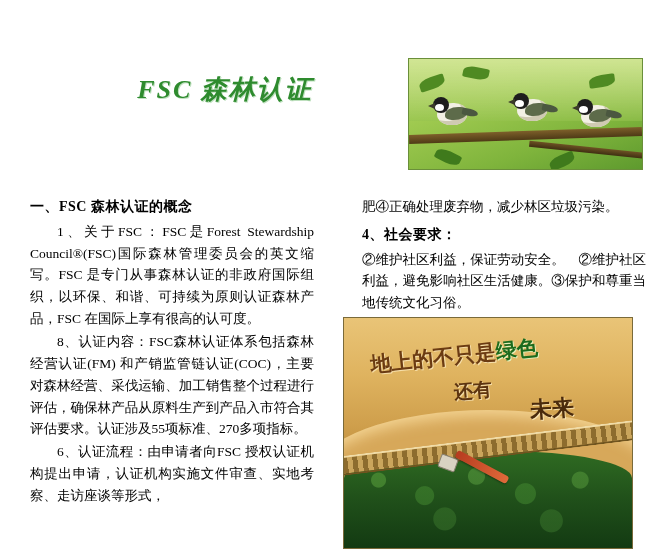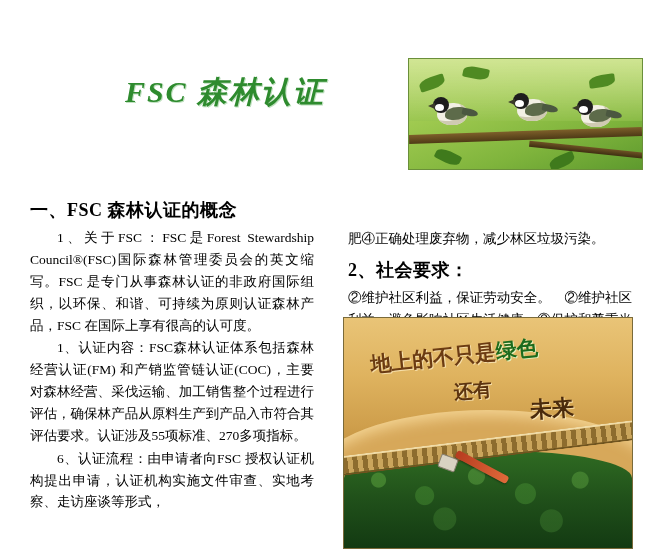--- a/index.html
+++ b/index.html
@@ -25,21 +25,21 @@
   
   .title {
     position: absolute;
     left: 60px;
     top: 72px;
     width: 330px;
     text-align: center;
     font-family: "Liberation Serif", serif;
     font-style: italic;
     font-weight: bold;
-    font-size: 30px;
+    font-size: 26px;
     letter-spacing: 2px;
     color: #2e8b2e;
     text-shadow: 1px 1px 0 #bfe0bf;
   }
 
   
   .bird-photo {
     position: absolute;
     left: 408px;
     top: 58px;
@@ -139,25 +139,25 @@
   
   .col {
     position: absolute;
     top: 196px;
     width: 284px;
     font-size: 13.5px;
     line-height: 1.62;
     text-align: justify;
   }
   .col-left { left: 30px; }
-  .col-right { left: 348px; margin-top: 32px; }
+  .col-right { left: 362px; }
 
   .h2 {
     font-weight: bold;
-    font-size: 18px;
+    font-size: 14px;
     margin: 0 0 2px 0;
     letter-spacing: 0.5px;
   }
   p.para {
     margin: 0 0 1px 0;
     text-indent: 2em;
   }
   p.flush {
     margin: 0 0 1px 0;
     text-indent: 0;
@@ -316,27 +316,27 @@
         <div class="beak"></div>
         <div class="tail"></div>
     </div>
     <div class="leaf" style="left:26px; top:92px; transform:rotate(26deg); background:#3f7a1c;"></div>
     <div class="leaf" style="left:140px; top:96px; transform:rotate(-22deg); background:#3f7a1c;"></div>
   </div>
 
   <div class="col col-left">
     <div class="h2">一、FSC 森林认证的概念</div>
     <p class="para">1、关于FSC：FSC是Forest Stewardship Council®(FSC)国际森林管理委员会的英文缩写。FSC 是专门从事森林认证的非政府国际组织，以环保、和谐、可持续为原则认证森林产品，FSC 在国际上享有很高的认可度。</p>
-    <p class="para">1、认证内容：FSC森林认证体系包括森林经营认证(FM) 和产销监管链认证(COC)，主要对森林经营、采伐运输、加工销售整个过程进行评估，确保林产品从原料生产到产品入市符合其评估要求。认证涉及55项标准、270多项指标。</p>
+    <p class="para">8、认证内容：FSC森林认证体系包括森林经营认证(FM) 和产销监管链认证(COC)，主要对森林经营、采伐运输、加工销售整个过程进行评估，确保林产品从原料生产到产品入市符合其评估要求。认证涉及55项标准、270多项指标。</p>
     <p class="para">6、认证流程：由申请者向FSC 授权认证机构提出申请，认证机构实施文件审查、实地考察、走访座谈等形式，</p>
   </div>
 
   <div class="col col-right">
     <p class="flush">肥④正确处理废弃物，减少林区垃圾污染。</p>
-    <div class="h2" style="margin-top:6px;">2、社会要求：</div>
+    <div class="h2" style="margin-top:6px;">4、社会要求：</div>
     <p class="flush">②维护社区利益，保证劳动安全。　②维护社区利益，避免影响社区生活健康。③保护和尊重当地传统文化习俗。</p>
   </div>
 
   <div class="desert-photo">
     <div class="sand"></div>
     <div class="dune"></div>
     <div class="forest">
       <div class="forest-tex"></div>
     </div>
     <div class="zipper"></div>

